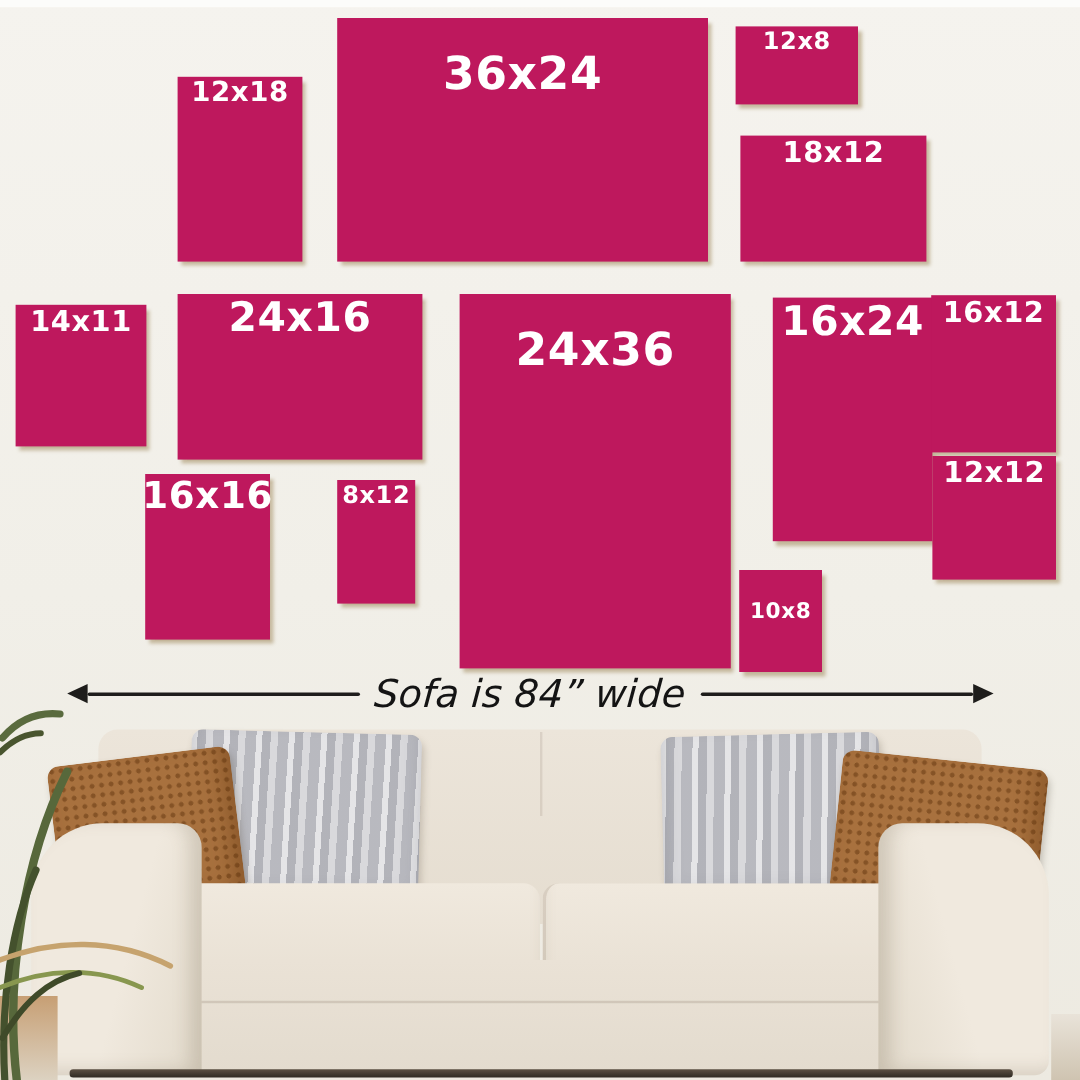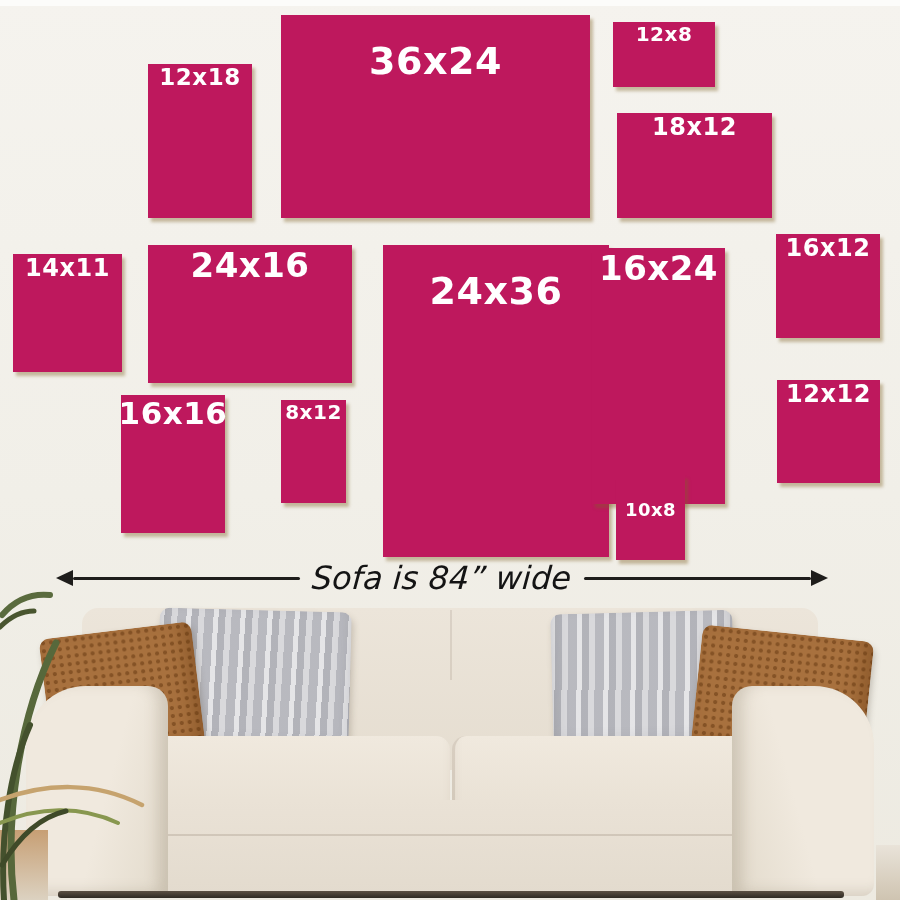--- a/index.html
+++ b/index.html
@@ -146,24 +146,24 @@
   </div>
   <div class="frame fs4" style="left:13px;top:254px;width:109px;height:118px">
     <span class="frame-label">14x11</span>
   </div>
   <div class="frame fs2" style="left:148px;top:245px;width:204px;height:138px">
     <span class="frame-label">24x16</span>
   </div>
   <div class="frame fs1" style="left:383px;top:245px;width:226px;height:312px">
     <span class="frame-label">24x36</span>
   </div>
-  <div class="frame fs2" style="left:592px;top:248px;width:133px;height:256px">
+  <div class="frame fs2" style="left:644px;top:248px;width:133px;height:203px">
     <span class="frame-label">16x24</span>
   </div>
-  <div class="frame fs4" style="left:776px;top:234px;width:104px;height:104px">
+  <div class="frame fs4" style="left:776px;top:246px;width:104px;height:131px">
     <span class="frame-label">16x12</span>
   </div>
   <div class="frame fs3" style="left:121px;top:395px;width:104px;height:138px">
     <span class="frame-label">16x16</span>
   </div>
   <div class="frame fs6" style="left:281px;top:400px;width:65px;height:103px">
     <span class="frame-label">8x12</span>
   </div>
   <div class="frame fs7" style="left:616px;top:475px;width:69px;height:85px">
     <span class="frame-label">10x8</span>

